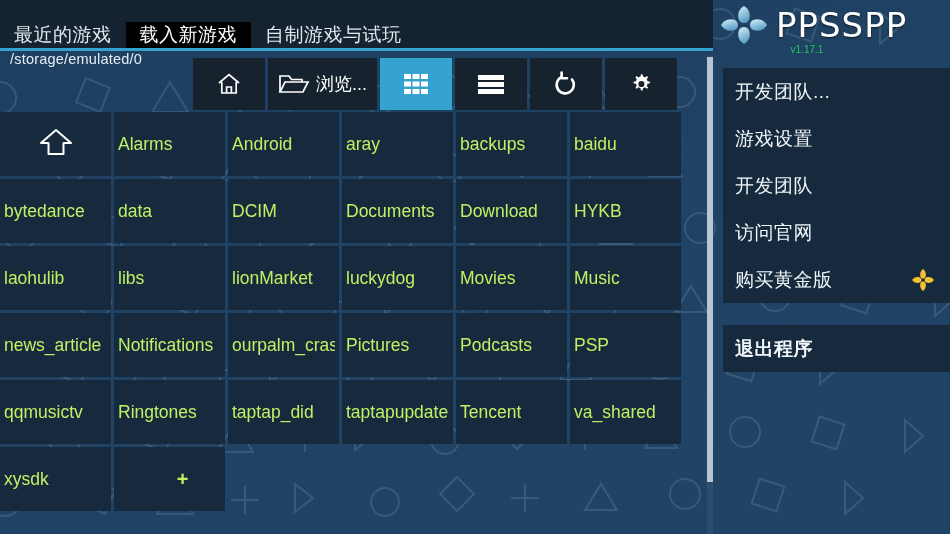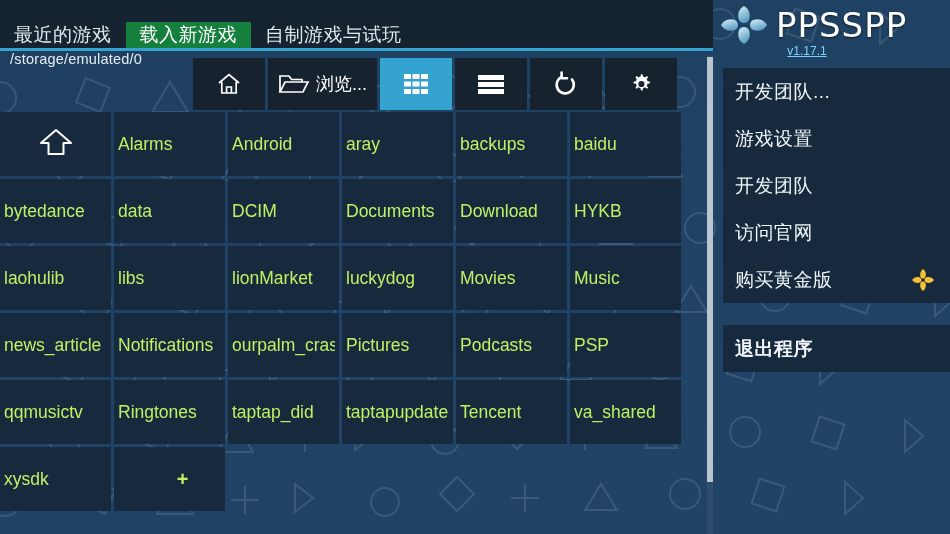--- a/index.html
+++ b/index.html
@@ -50,21 +50,21 @@
     justify-content: center;
     padding: 0 14px;
     font-size: 19px;
     color: #dfe8ef;
     letter-spacing: 0.5px;
     background: #15222f;
     cursor: pointer;
     user-select: none;
   }
   .tab.active {
-    background: #15803d;
+    background: #000000;
     color: #ffffff;
   }
   .cyanline {
     position: absolute;
     left: 0; top: 48px;
     width: 713px; height: 3px;
     background: #35a3d0;
     z-index: 6;
   }
 
@@ -215,23 +215,22 @@
     line-height: 1;
     text-shadow: 0 1px 2px rgba(0,0,0,0.6);
   }
   .version {
     position: absolute;
     left: 0; top: 44px;
     width: 236px;
     text-align: center;
     padding-right: 50px;
     box-sizing: border-box;
-    font-size: 12px;
-    color: #7dd3fc;
-    text-decoration: underline;
+    font-size: 10px;
+    color: #22c55e;
   }
   .menu-panel {
     position: absolute;
     left: 9px;
     width: 227px;
     background: #16293d;
   }
   .menu-panel.primary { top: 68px; }
   .menu-panel.exit { top: 325px; font-weight: bold; }
   .menu-item {

